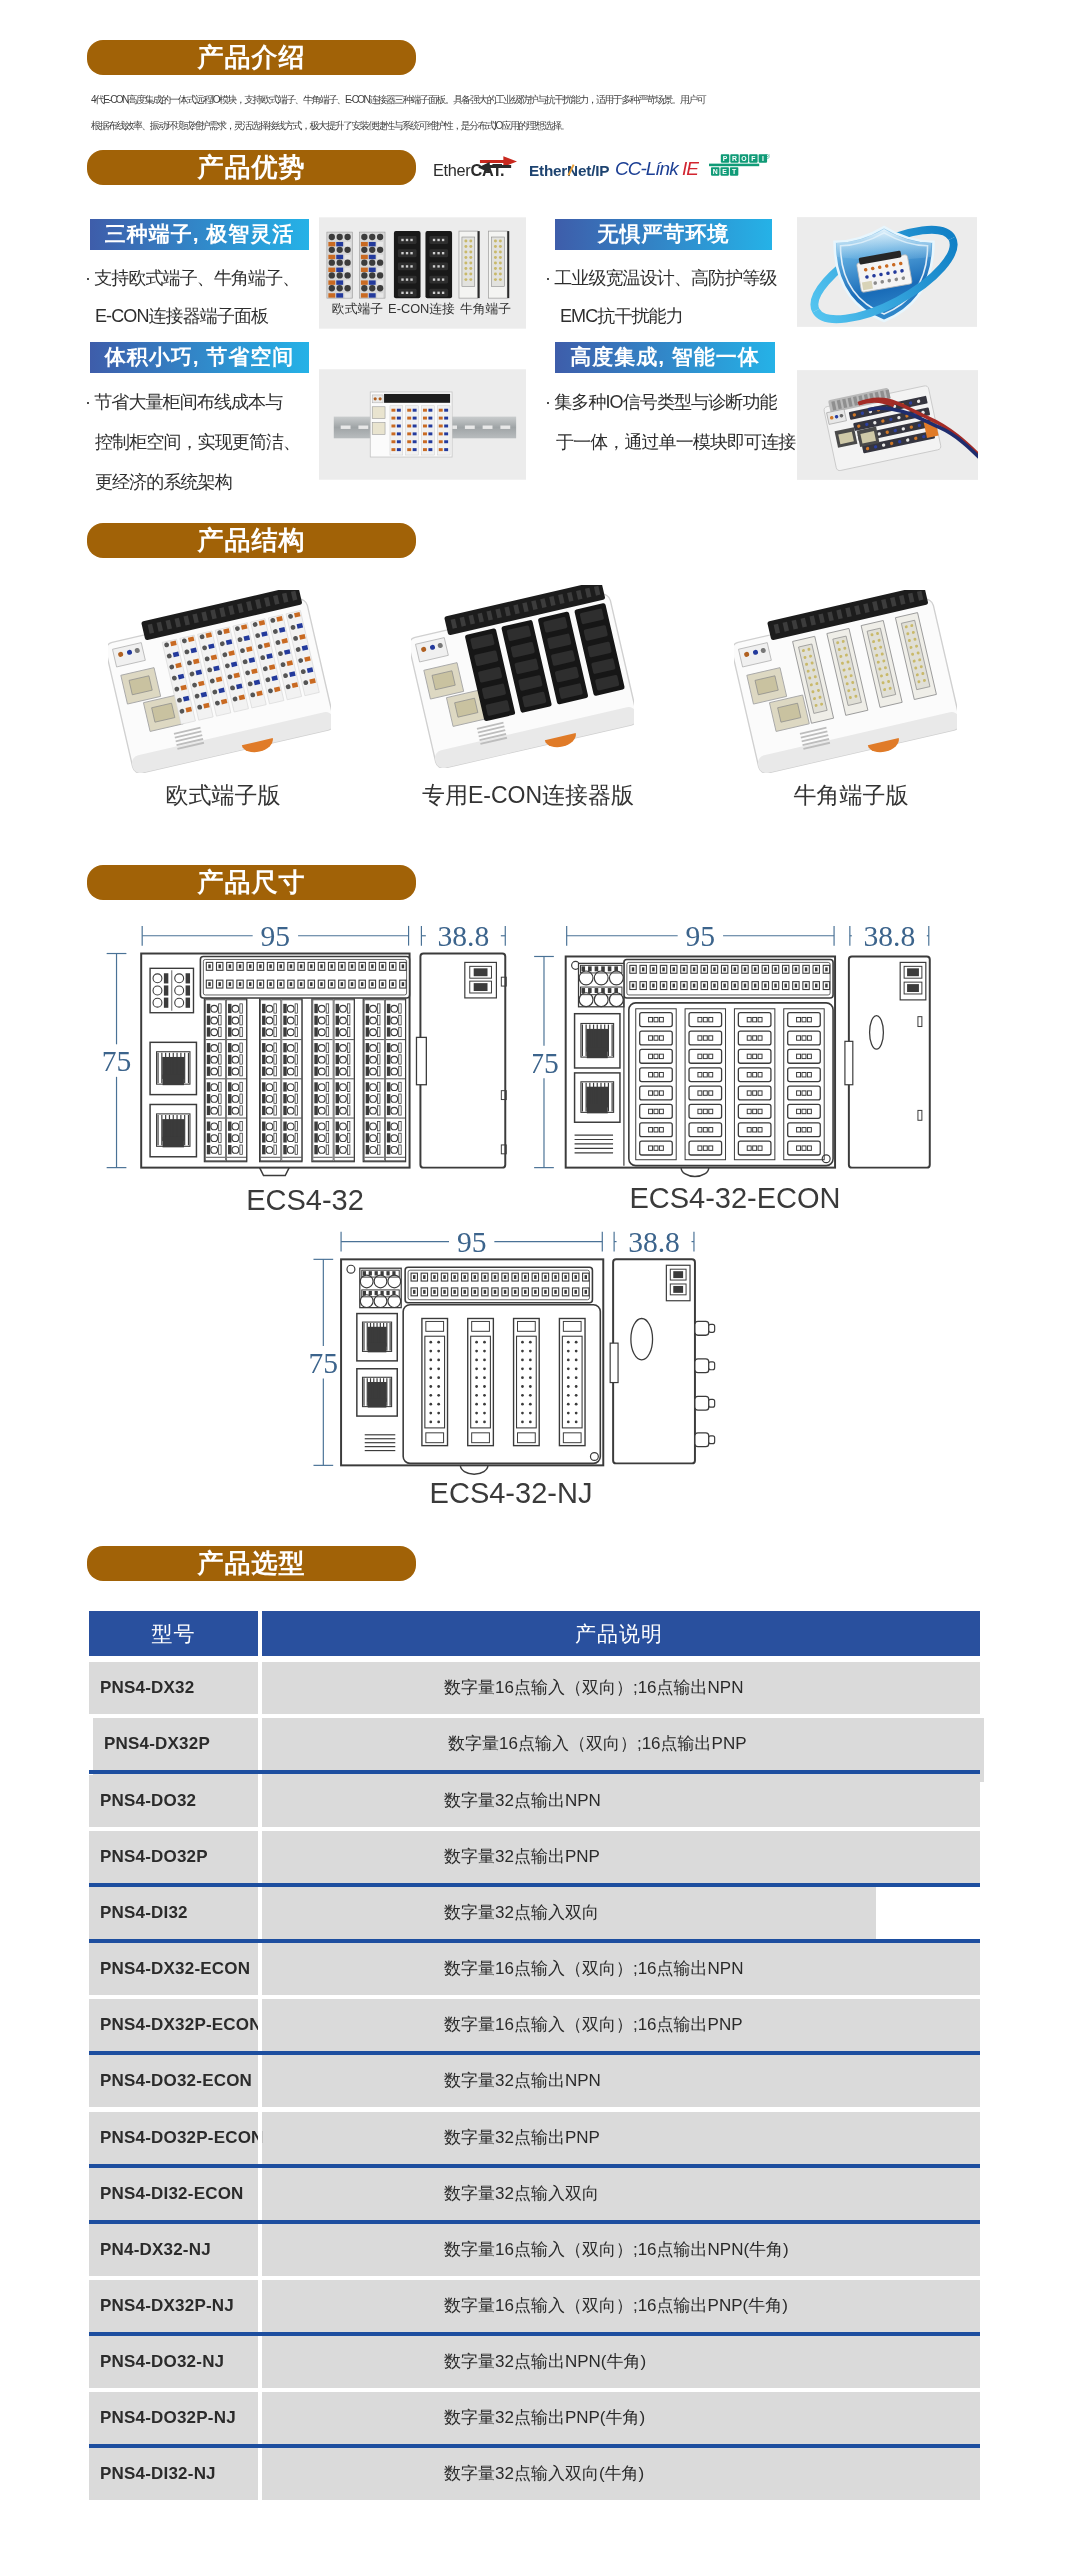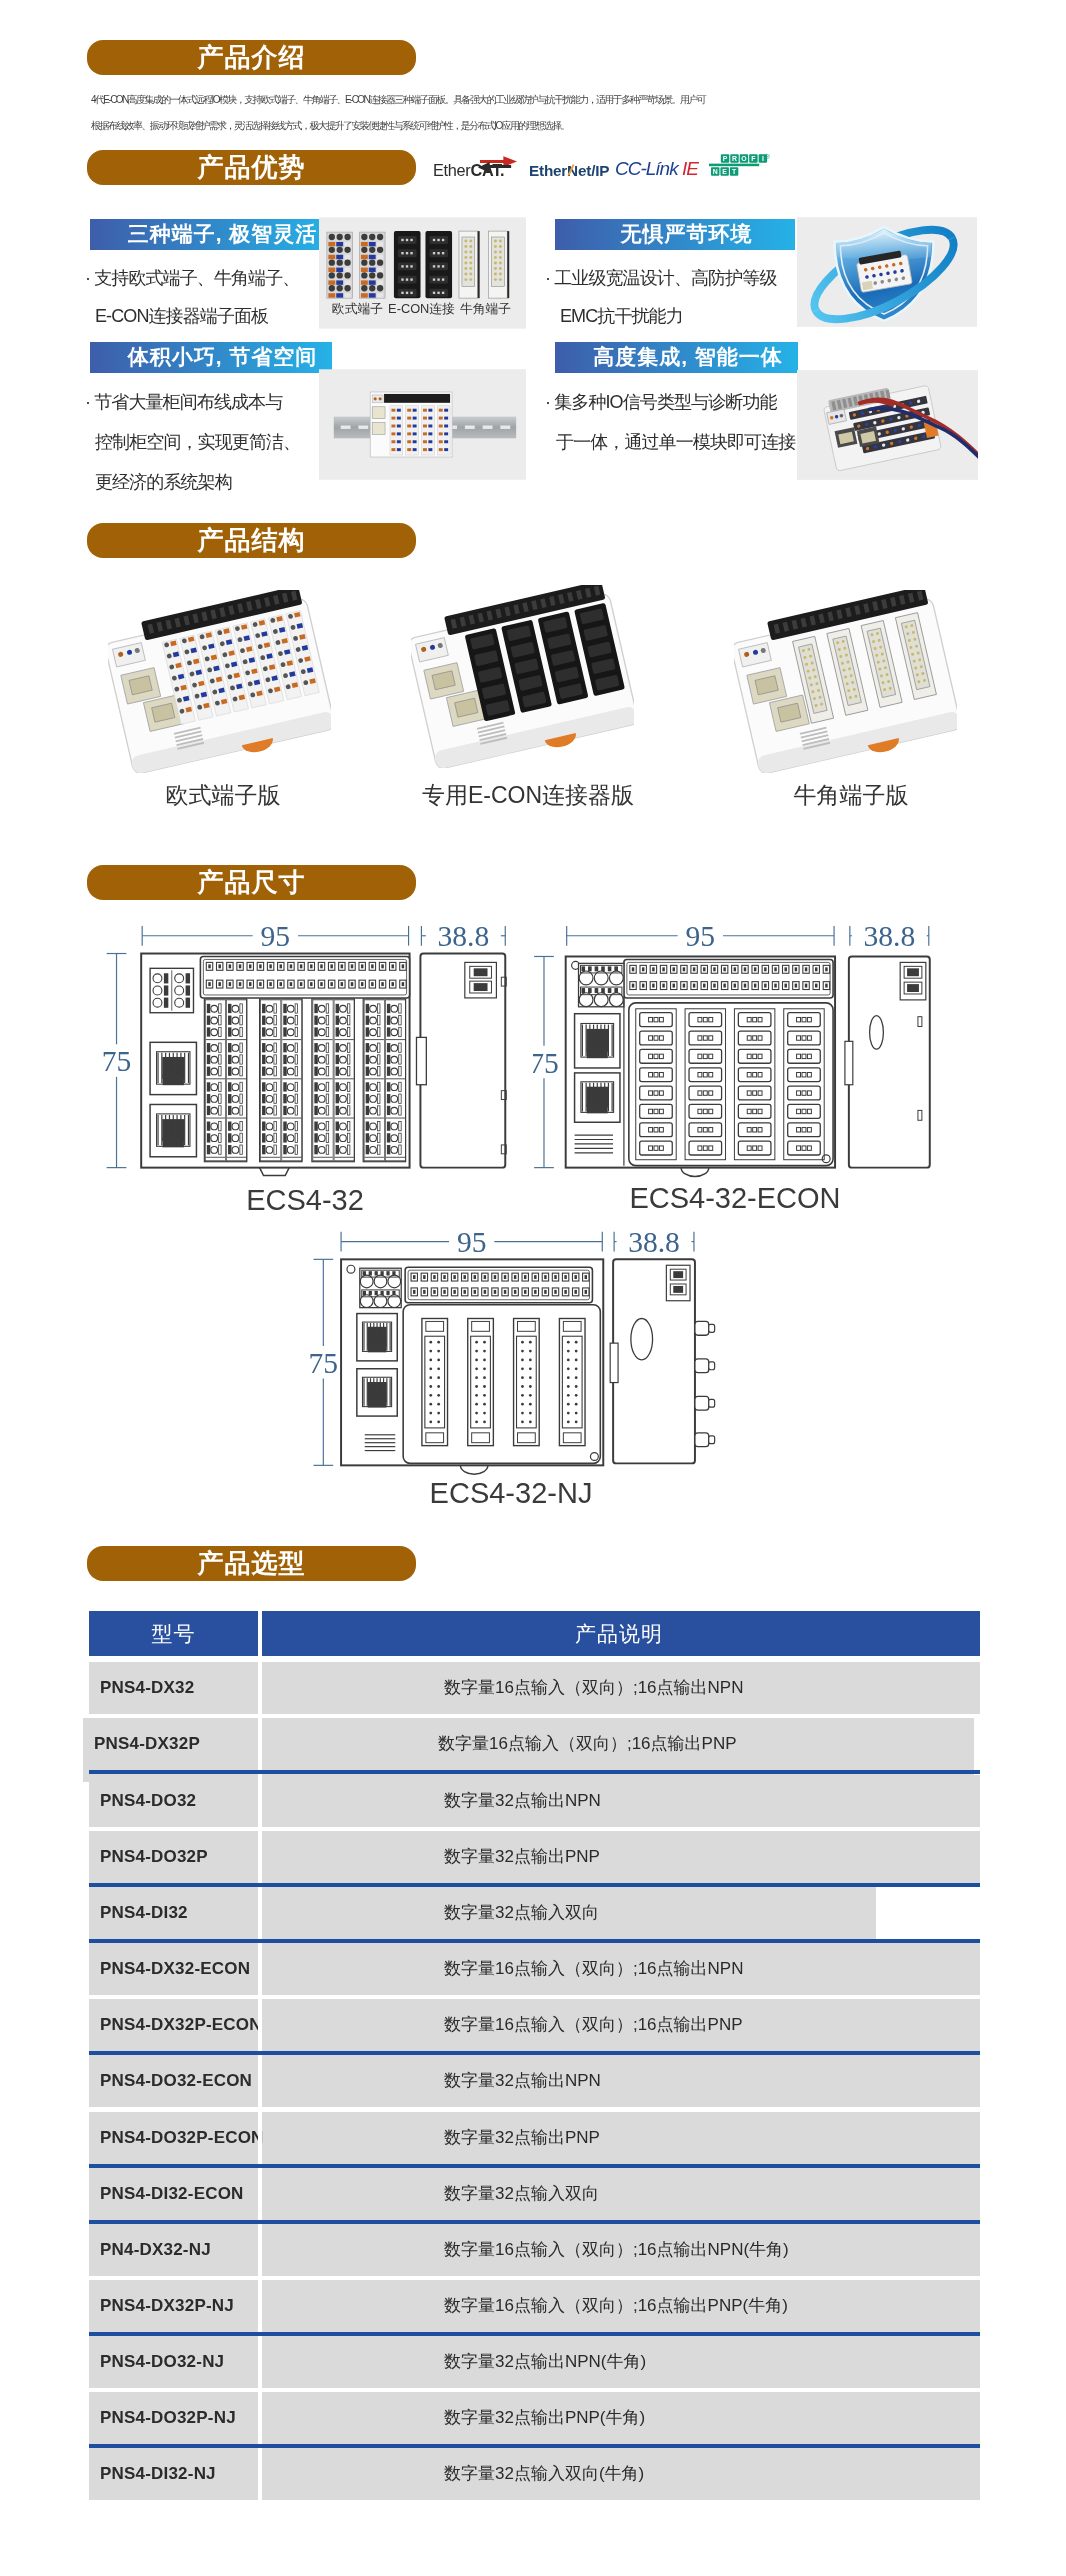--- a/index.html
+++ b/index.html
@@ -1,21 +1,21 @@
 <!DOCTYPE html>
 <html><head><meta charset="utf-8"><style>
 html,body{margin:0;padding:0;}
 body{width:1067px;height:2576px;position:relative;background:#fff;
  font-family:"Liberation Sans",sans-serif;overflow:hidden;}
 .abs{position:absolute;}
 .banner{position:absolute;left:87px;width:329px;height:35px;background:#a16207;
  border-radius:16px;color:#fff;font-weight:bold;font-size:26px;text-align:center;
  line-height:35px;letter-spacing:1px;}
 .chip{position:absolute;height:31px;background:linear-gradient(90deg,#3e5daa,#25b2e7);
- color:#fff;font-weight:bold;font-size:21px;text-align:center;line-height:30px;letter-spacing:1px;padding-left:23px;}
+ color:#fff;font-weight:bold;font-size:21px;text-align:center;line-height:30px;letter-spacing:1px;}
 .blt{position:absolute;font-size:18px;color:#2e2e2e;white-space:nowrap;letter-spacing:-0.9px;}
 .cap{position:absolute;font-size:23px;color:#333;text-align:left;white-space:nowrap;transform:translateX(-50%);}
 .dimlabel{font-family:"Liberation Serif",serif;fill:#3c648c;}
 .para{position:absolute;left:91px;font-size:10px;color:#3f3f3f;white-space:nowrap;letter-spacing:-1.6px;}
 .tsep{position:absolute;left:89px;width:891px;height:3.6px;background:#1d4e9f;}
 .tmodel{position:absolute;left:11px;top:0;height:51px;line-height:52px;font-weight:bold;
  font-size:17px;color:#2b2b2b;white-space:nowrap;letter-spacing:0.2px;}
 .tdesc{position:absolute;left:355px;top:0;height:51px;line-height:52px;
  font-size:17px;color:#2a2a2a;white-space:nowrap;letter-spacing:0;}
 </style></head><body>
@@ -1803,21 +1803,21 @@
 <div class="cap" style="left:511px;top:1477px;font-size:29px;color:#3a3a3a">ECS4-32-NJ</div>
 <div class="banner" style="top:1546px">产品选型</div>
 <div class="abs" style="left:89px;top:1611px;width:891px;height:45px;background:#29509e;color:#fff">
     <div class="abs" style="left:0;width:169px;text-align:center;line-height:45px;font-size:21px;letter-spacing:1px">型号</div>
     <div class="abs" style="left:169px;width:722px;text-align:center;line-height:45px;font-size:21px;letter-spacing:1px">产品说明</div>
   </div>
 <div class="abs" style="left:89px;top:1662px;width:891px;height:52px;background:#dadada">
     <div class="tmodel">PNS4-DX32</div>
     <div class="tdesc">数字量16点输入（双向）;16点输出NPN</div>
   </div>
-<div class="abs" style="left:83px;top:1718px;width:891px;height:64px;background:#dadada">
+<div class="abs" style="left:93px;top:1718px;width:891px;height:64px;background:#dadada">
     <div class="tmodel">PNS4-DX32P</div>
     <div class="tdesc">数字量16点输入（双向）;16点输出PNP</div>
   </div>
 <div class="abs" style="left:89px;top:1775px;width:891px;height:52px;background:#dadada">
     <div class="tmodel">PNS4-DO32</div>
     <div class="tdesc">数字量32点输出NPN</div>
   </div>
 <div class="abs" style="left:89px;top:1831px;width:891px;height:52px;background:#dadada">
     <div class="tmodel">PNS4-DO32P</div>
     <div class="tdesc">数字量32点输出PNP</div>

